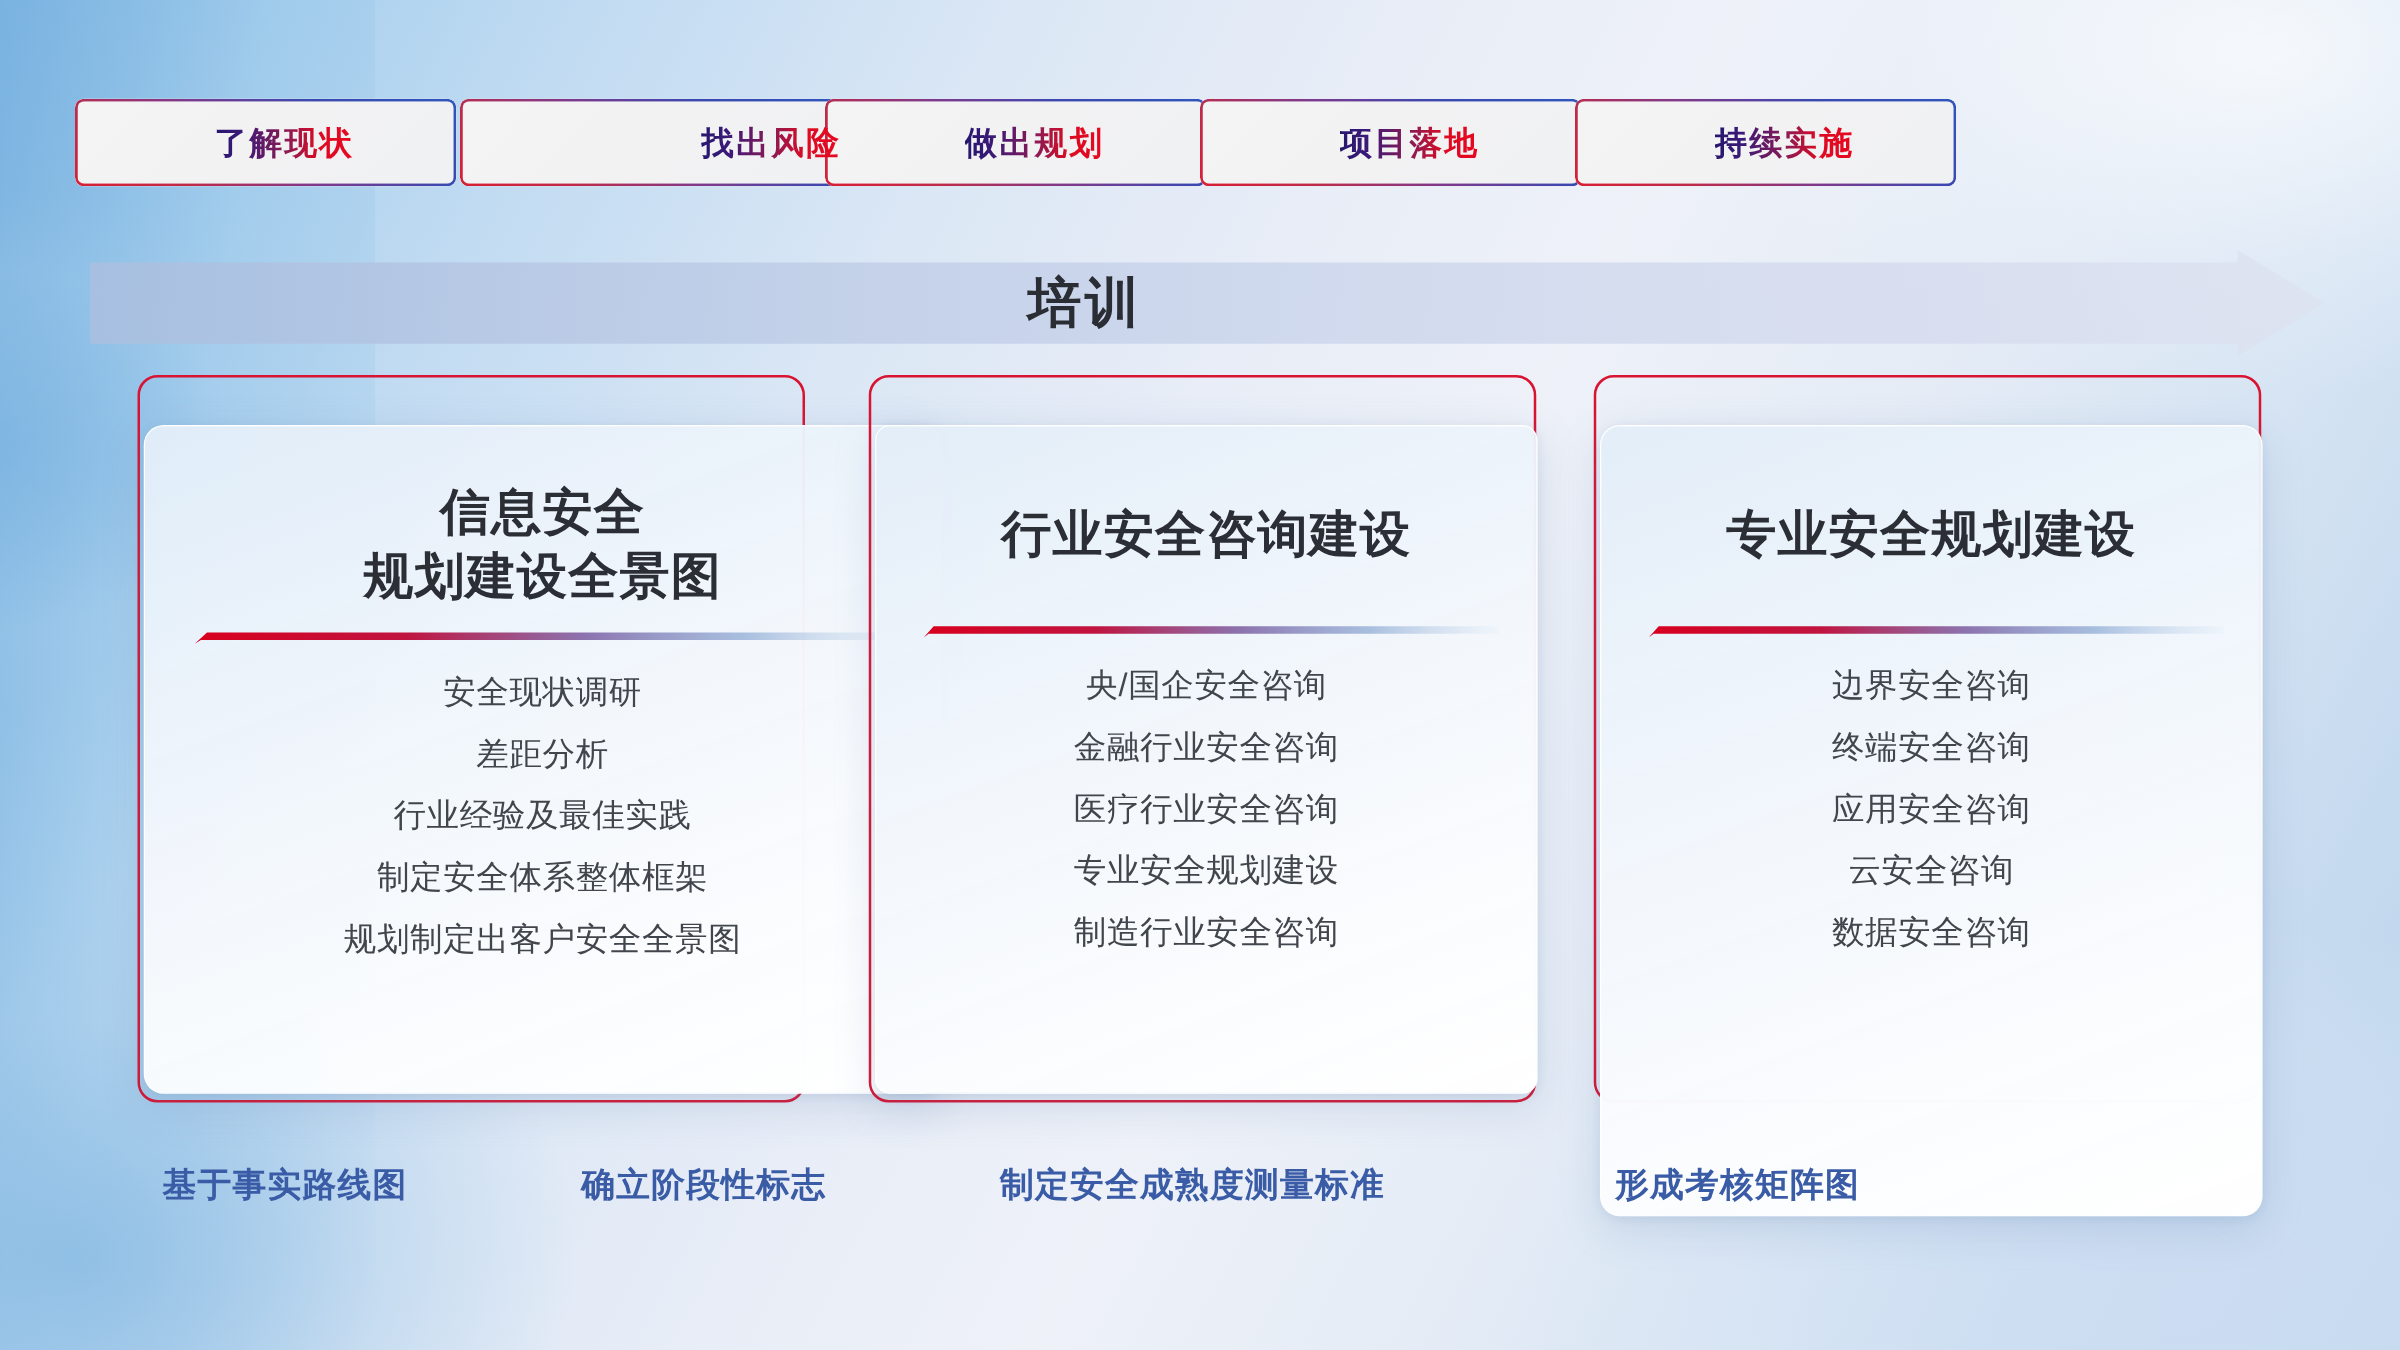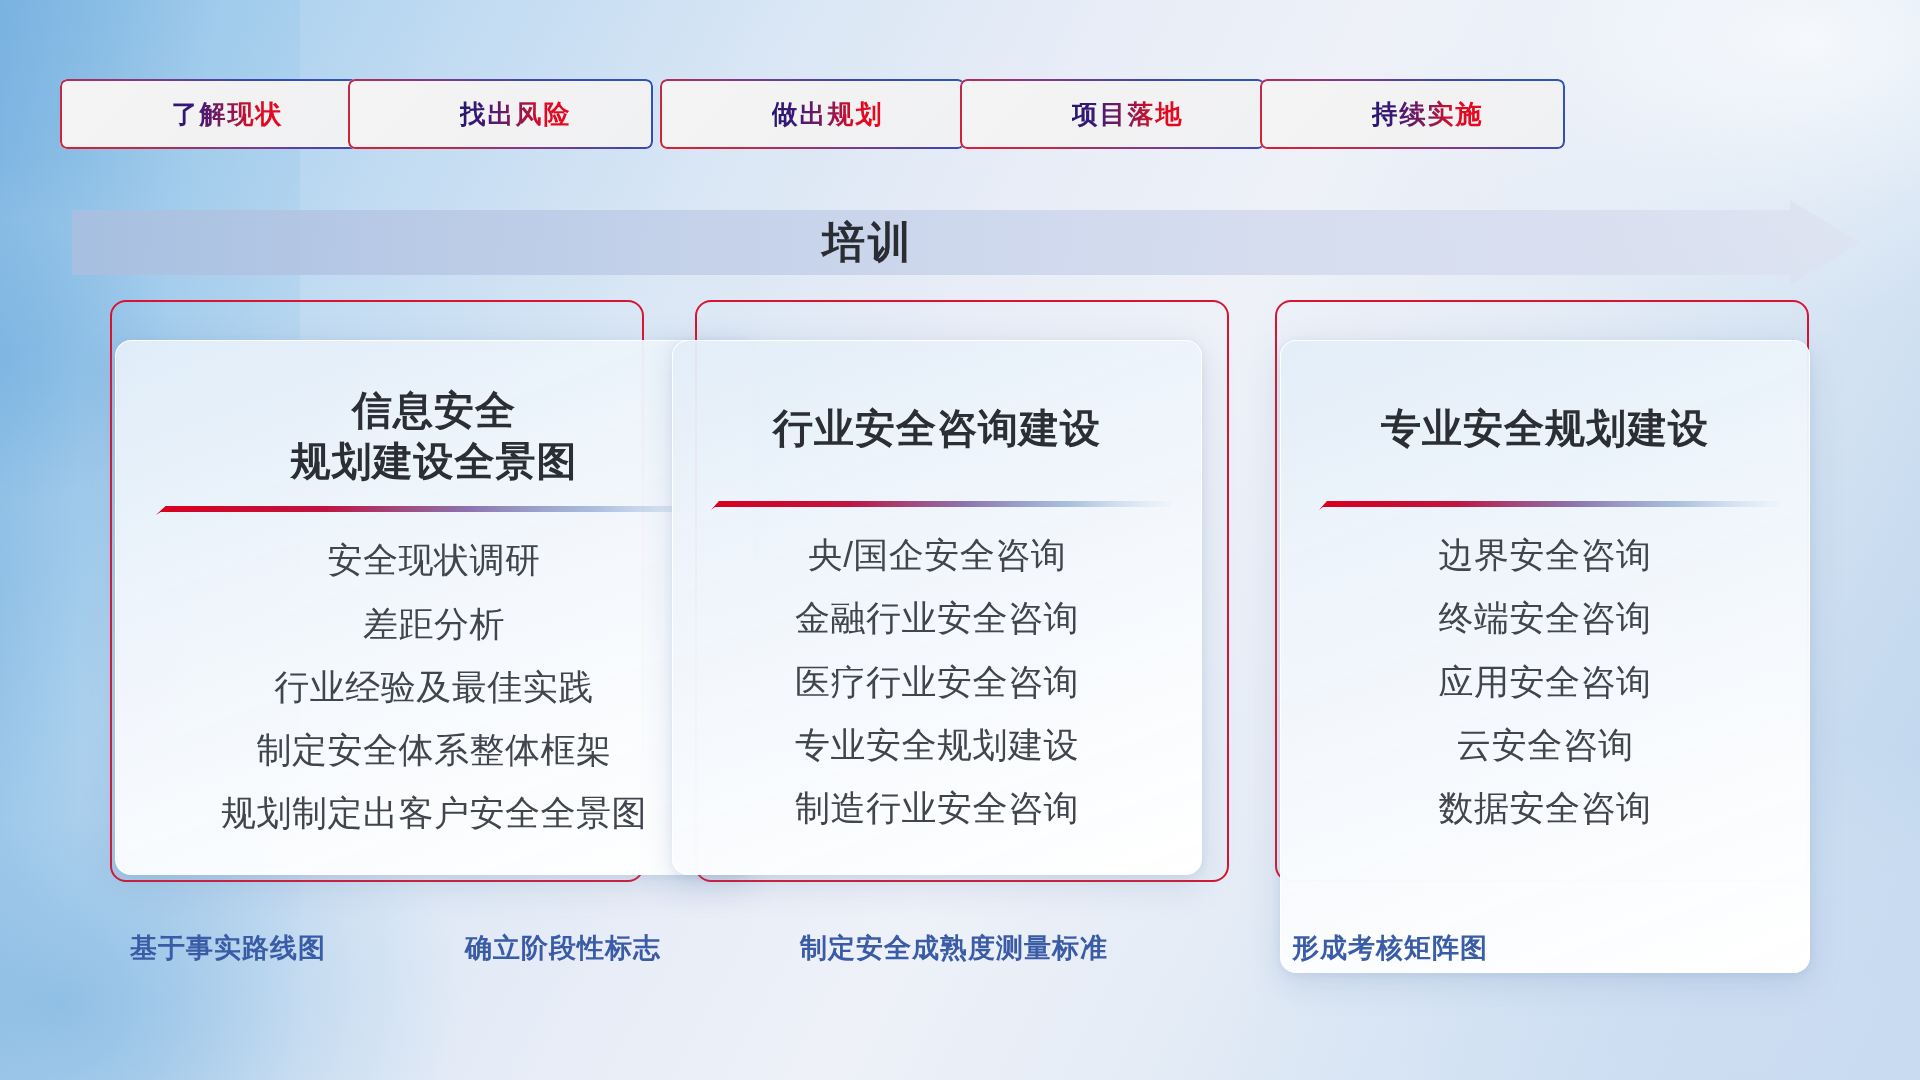--- a/index.html
+++ b/index.html
@@ -92,21 +92,21 @@
   .card-inner{position:relative;width:100%;height:100%;padding:44px 30px 0;box-sizing:border-box;
     display:flex;flex-direction:column;align-items:center;}
   .card-title{
     font-size:40px;font-weight:700;color:#2b2e34;line-height:1.28;
     text-align:center;letter-spacing:1px;white-space:pre-line;
   }
   .card-rule{position:relative;height:16px;width:100%;margin-top:14px;margin-bottom:16px;}
   .card-rule svg{display:block;width:100%;height:100%;}
   .card-list{display:flex;flex-direction:column;align-items:center;gap:9px;width:100%;}
   .card-list div{
-    font-size:35px;color:#41454c;line-height:1.55;letter-spacing:.5px;white-space:nowrap;
+    font-size:26px;color:#41454c;line-height:1.55;letter-spacing:.5px;white-space:nowrap;
   }
 
   
   #bottom{position:absolute;left:0;top:930px;width:1920px;height:80px;z-index:7;}
   .blabel{
     position:absolute;top:0;font-size:27px;font-weight:700;color:#3a5ca6;
     letter-spacing:1px;white-space:nowrap;
   }
 </style>
 </head>
@@ -125,21 +125,21 @@
 
   <div class="pbox" style="left:60px;">
     <span class="plabel">了解现状</span>
   </div>
   <div class="parrow" style="left:381px;">
     <svg viewBox="0 0 42 27" width="42" height="27">
         <path d="M0 8 H24 V0 L42 13.5 L24 27 V19 H0 Z" fill="#c3d2e4"></path>
       </svg>
   </div>
 
-  <div class="pbox" style="left:348px;">
+  <div class="pbox" style="left:368px;justify-content:flex-end;">
     <span class="plabel">找出风险</span>
   </div>
   <div class="parrow" style="left:681px;">
     <svg viewBox="0 0 42 27" width="42" height="27">
         <path d="M0 8 H24 V0 L42 13.5 L24 27 V19 H0 Z" fill="#c3d2e4"></path>
       </svg>
   </div>
 
   <div class="pbox" style="left:660px;">
     <span class="plabel">做出规划</span>
@@ -207,21 +207,21 @@
         <div>安全现状调研</div>
         <div>差距分析</div>
         <div>行业经验及最佳实践</div>
         <div>制定安全体系整体框架</div>
         <div>规划制定出客户安全全景图</div>
       </div>
     </div>
   </div>
 
   <div class="redframe" style="left:695px;top:300px;width:530px;height:578px;"></div>
-  <div class="card" style="left:672px;top:340px;width:530px;height:535px;">
+  <div class="card" style="left:700px;top:340px;width:530px;height:535px;border-radius:12px;">
     <div class="card-inner" style="padding-top:62px;">
       <div class="card-title">行业安全咨询建设</div>
       <div class="card-rule" style="margin-top:42px;">
         <svg viewBox="0 0 470 16" preserveAspectRatio="none">
           <defs>
             <linearGradient id="rule2" x1="0" y1="0" x2="1" y2="0">
               <stop offset="0" stop-color="#d8001e"></stop>
               <stop offset="0.30" stop-color="#c01440"></stop>
               <stop offset="0.55" stop-color="#7b5ba0" stop-opacity="0.85"></stop>
               <stop offset="0.78" stop-color="#6f93c8" stop-opacity="0.55"></stop>

